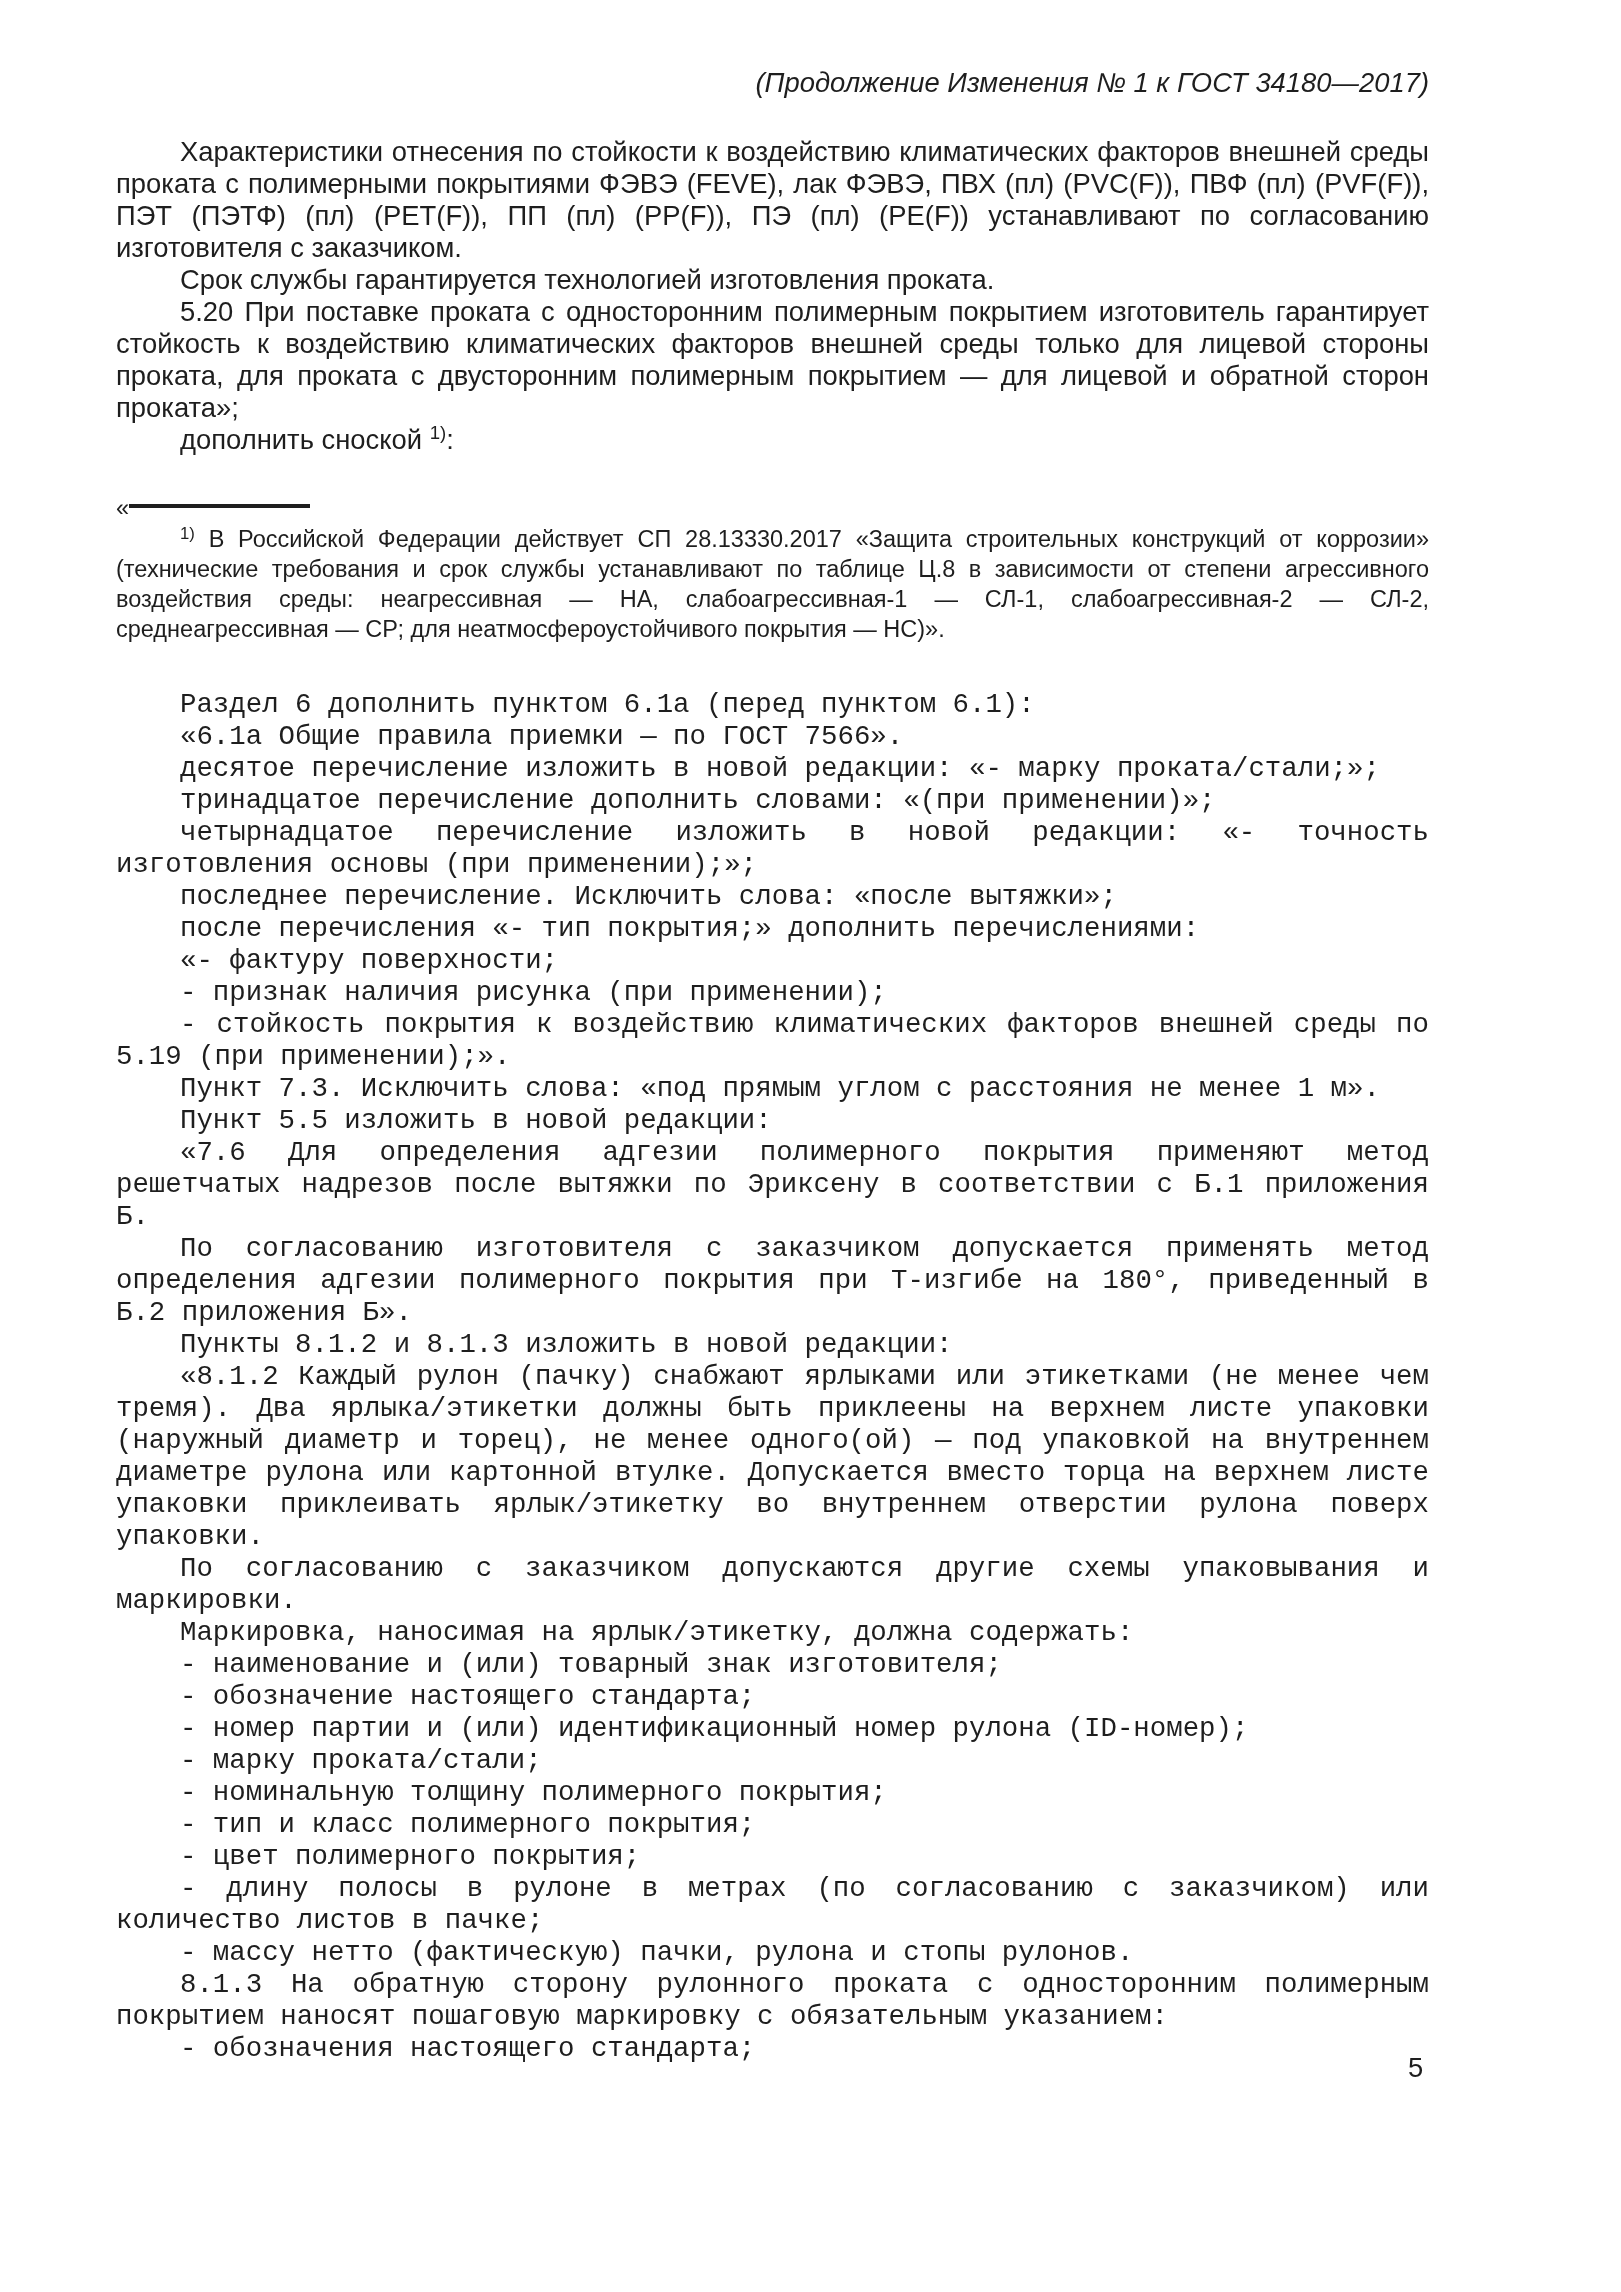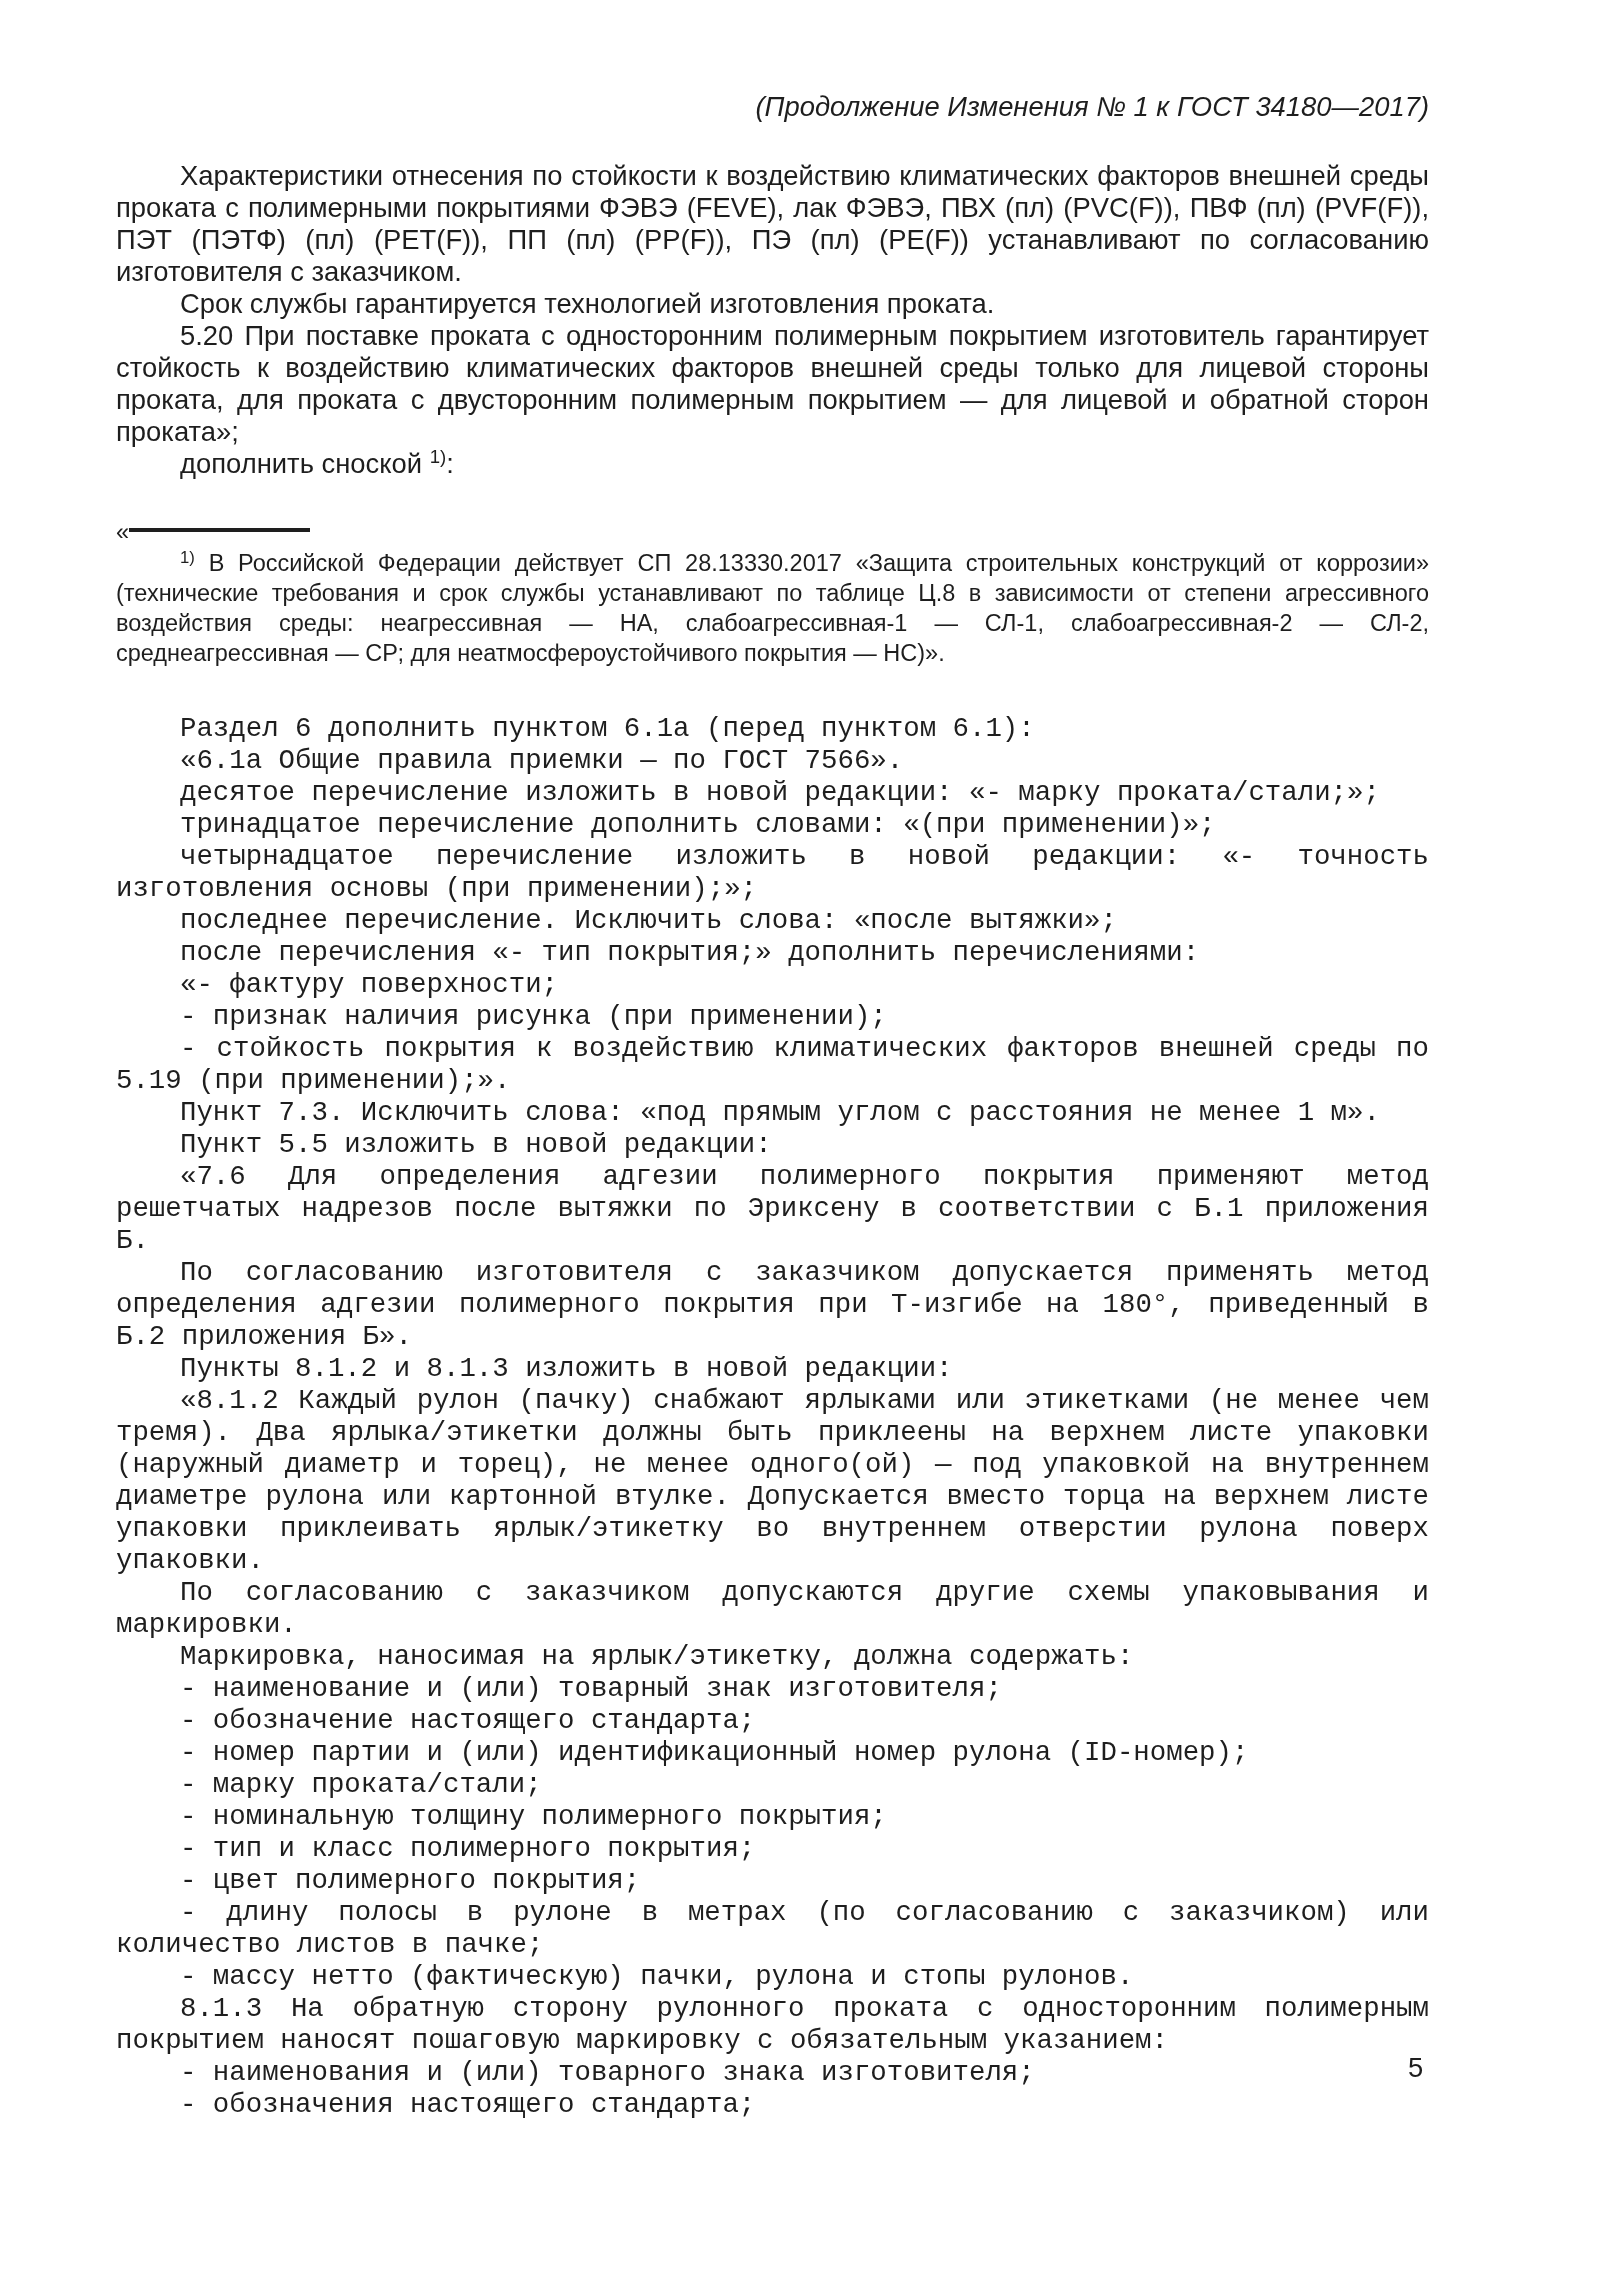--- a/index.html
+++ b/index.html
@@ -3,21 +3,21 @@
 <meta charset="utf-8">
 <style>
   html, body { margin: 0; padding: 0; background: #e8e8e8; }
   .page {
     position: relative;
     width: 1621px;
     height: 2293px;
     margin: 0 auto;
     background: #ffffff;
     box-sizing: border-box;
-    padding: 90px 192px 0 116px;
+    padding: 66px 192px 0 116px;
     font-family: "Liberation Sans", sans-serif;
     color: #1e1e1e;
     overflow: hidden;
   }
   .hdr {
     margin: 0 0 37px 0;
     font-size: 27.4px;
     line-height: 33px;
     font-style: italic;
     text-align: right;
@@ -117,20 +117,19 @@
       <p class="para">- наименование и (или) товарный знак изготовителя;</p>
       <p class="para">- обозначение настоящего стандарта;</p>
       <p class="para">- номер партии и (или) идентификационный номер рулона (ID-номер);</p>
       <p class="para">- марку проката/стали;</p>
       <p class="para">- номинальную толщину полимерного покрытия;</p>
       <p class="para">- тип и класс полимерного покрытия;</p>
       <p class="para">- цвет полимерного покрытия;</p>
       <p class="para">- длину полосы в рулоне в метрах (по согласованию с заказчиком) или количество листов в пачке;</p>
       <p class="para">- массу нетто (фактическую) пачки, рулона и стопы рулонов.</p>
       <p class="para">8.1.3 На обратную сторону рулонного проката с односторонним полимерным покрытием наносят пошаговую маркировку с обязательным указанием:</p>
-      <p class="para">- наименования и (или) товарного знака изготовителя;</p>
       <p class="para">- обозначения настоящего стандарта;</p>
     </div>
 
   <div class="page-number">5</div>
 
 </div>
 
 
 </body></html>

